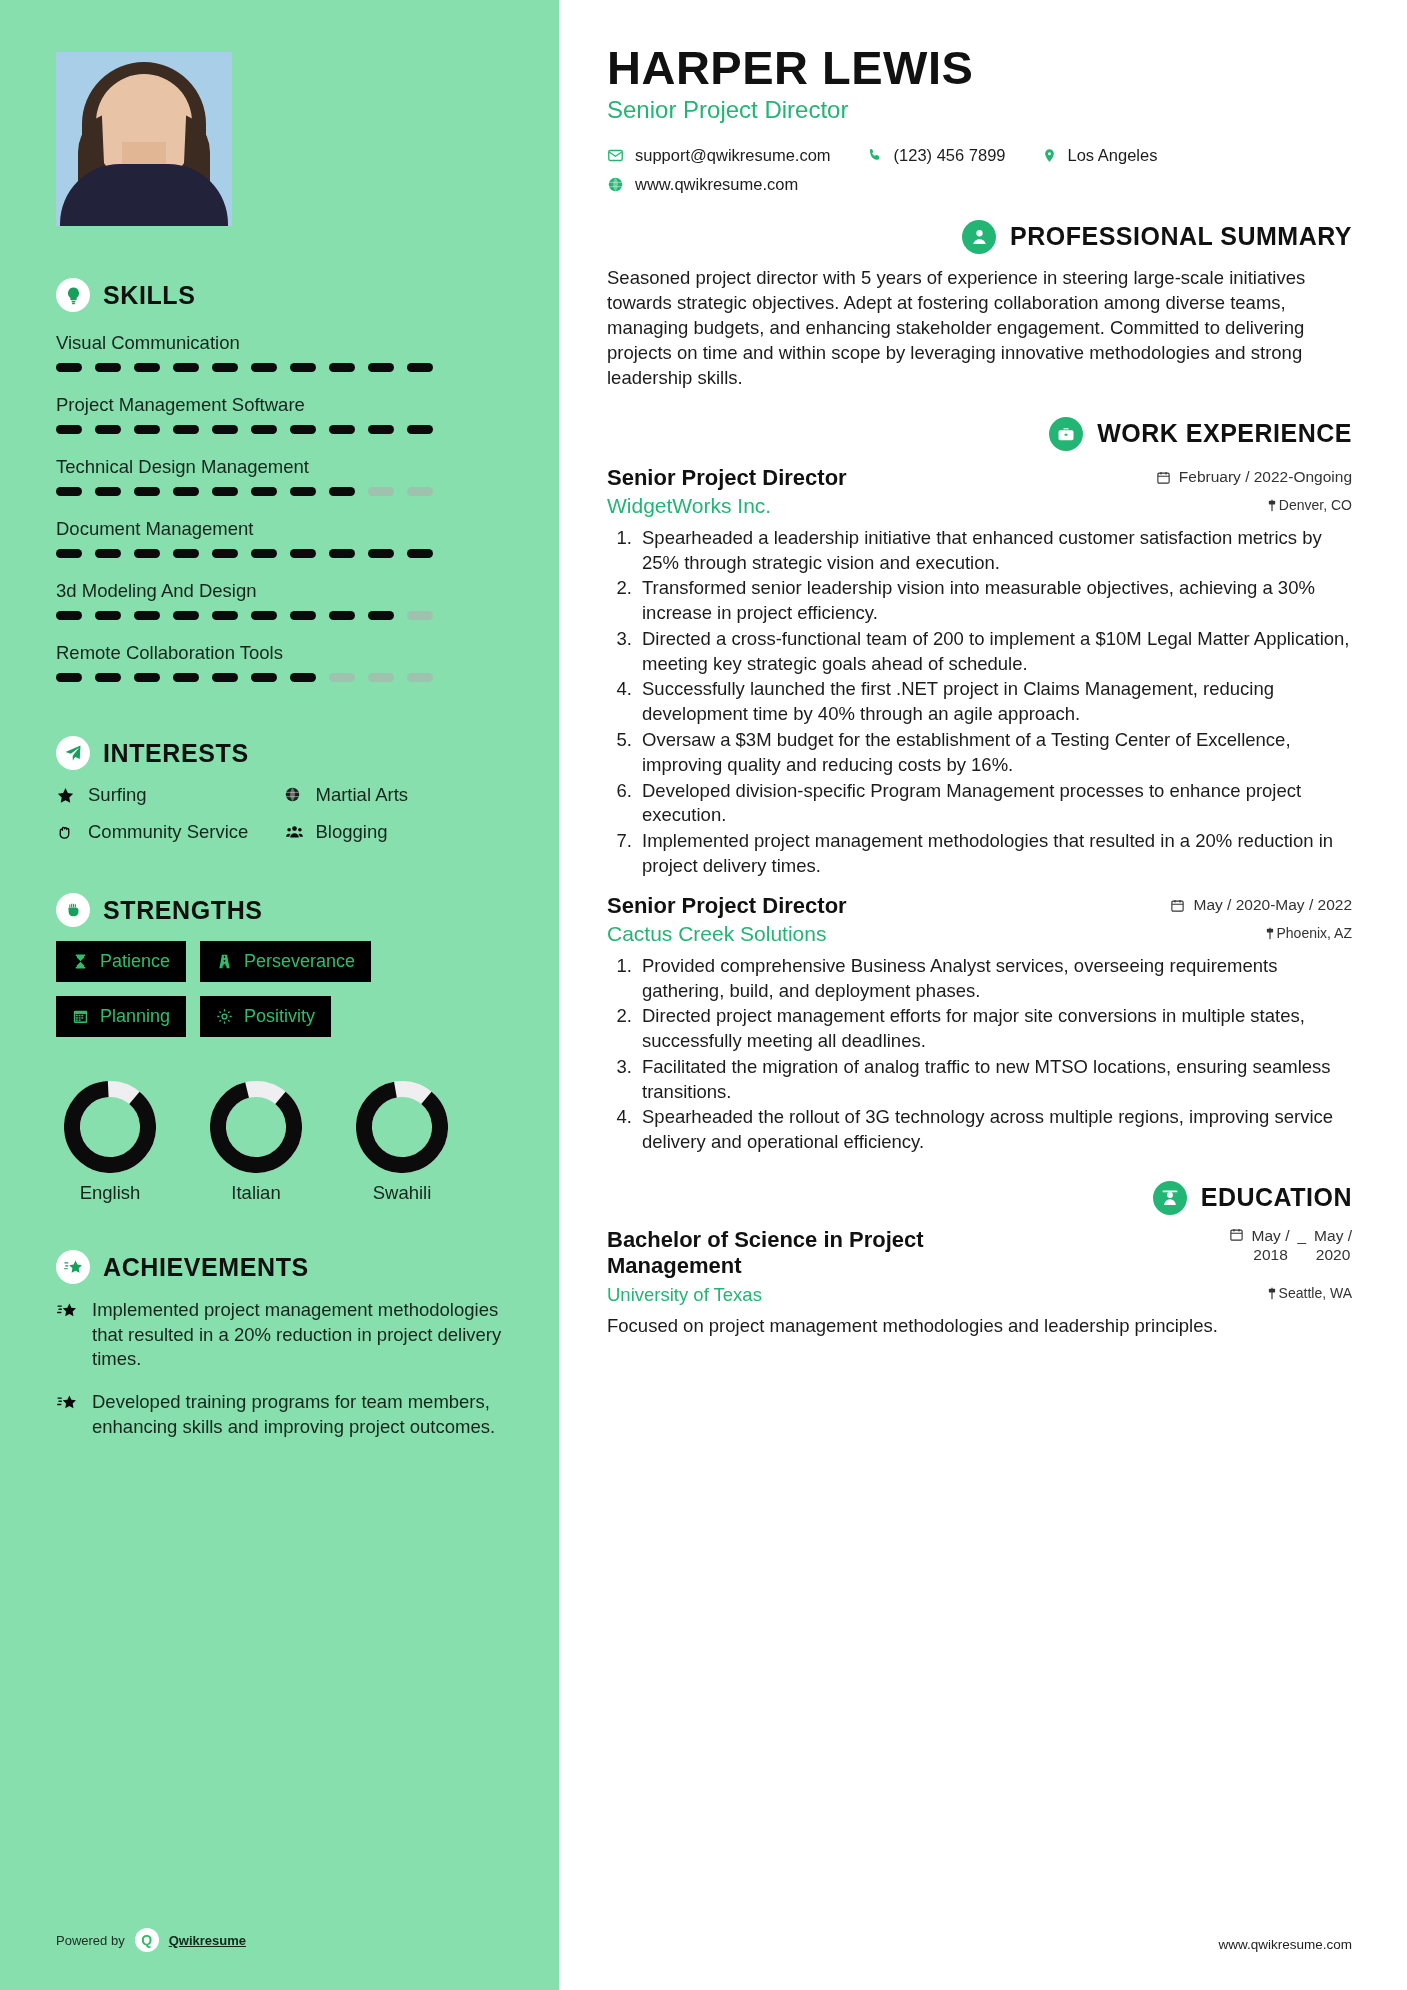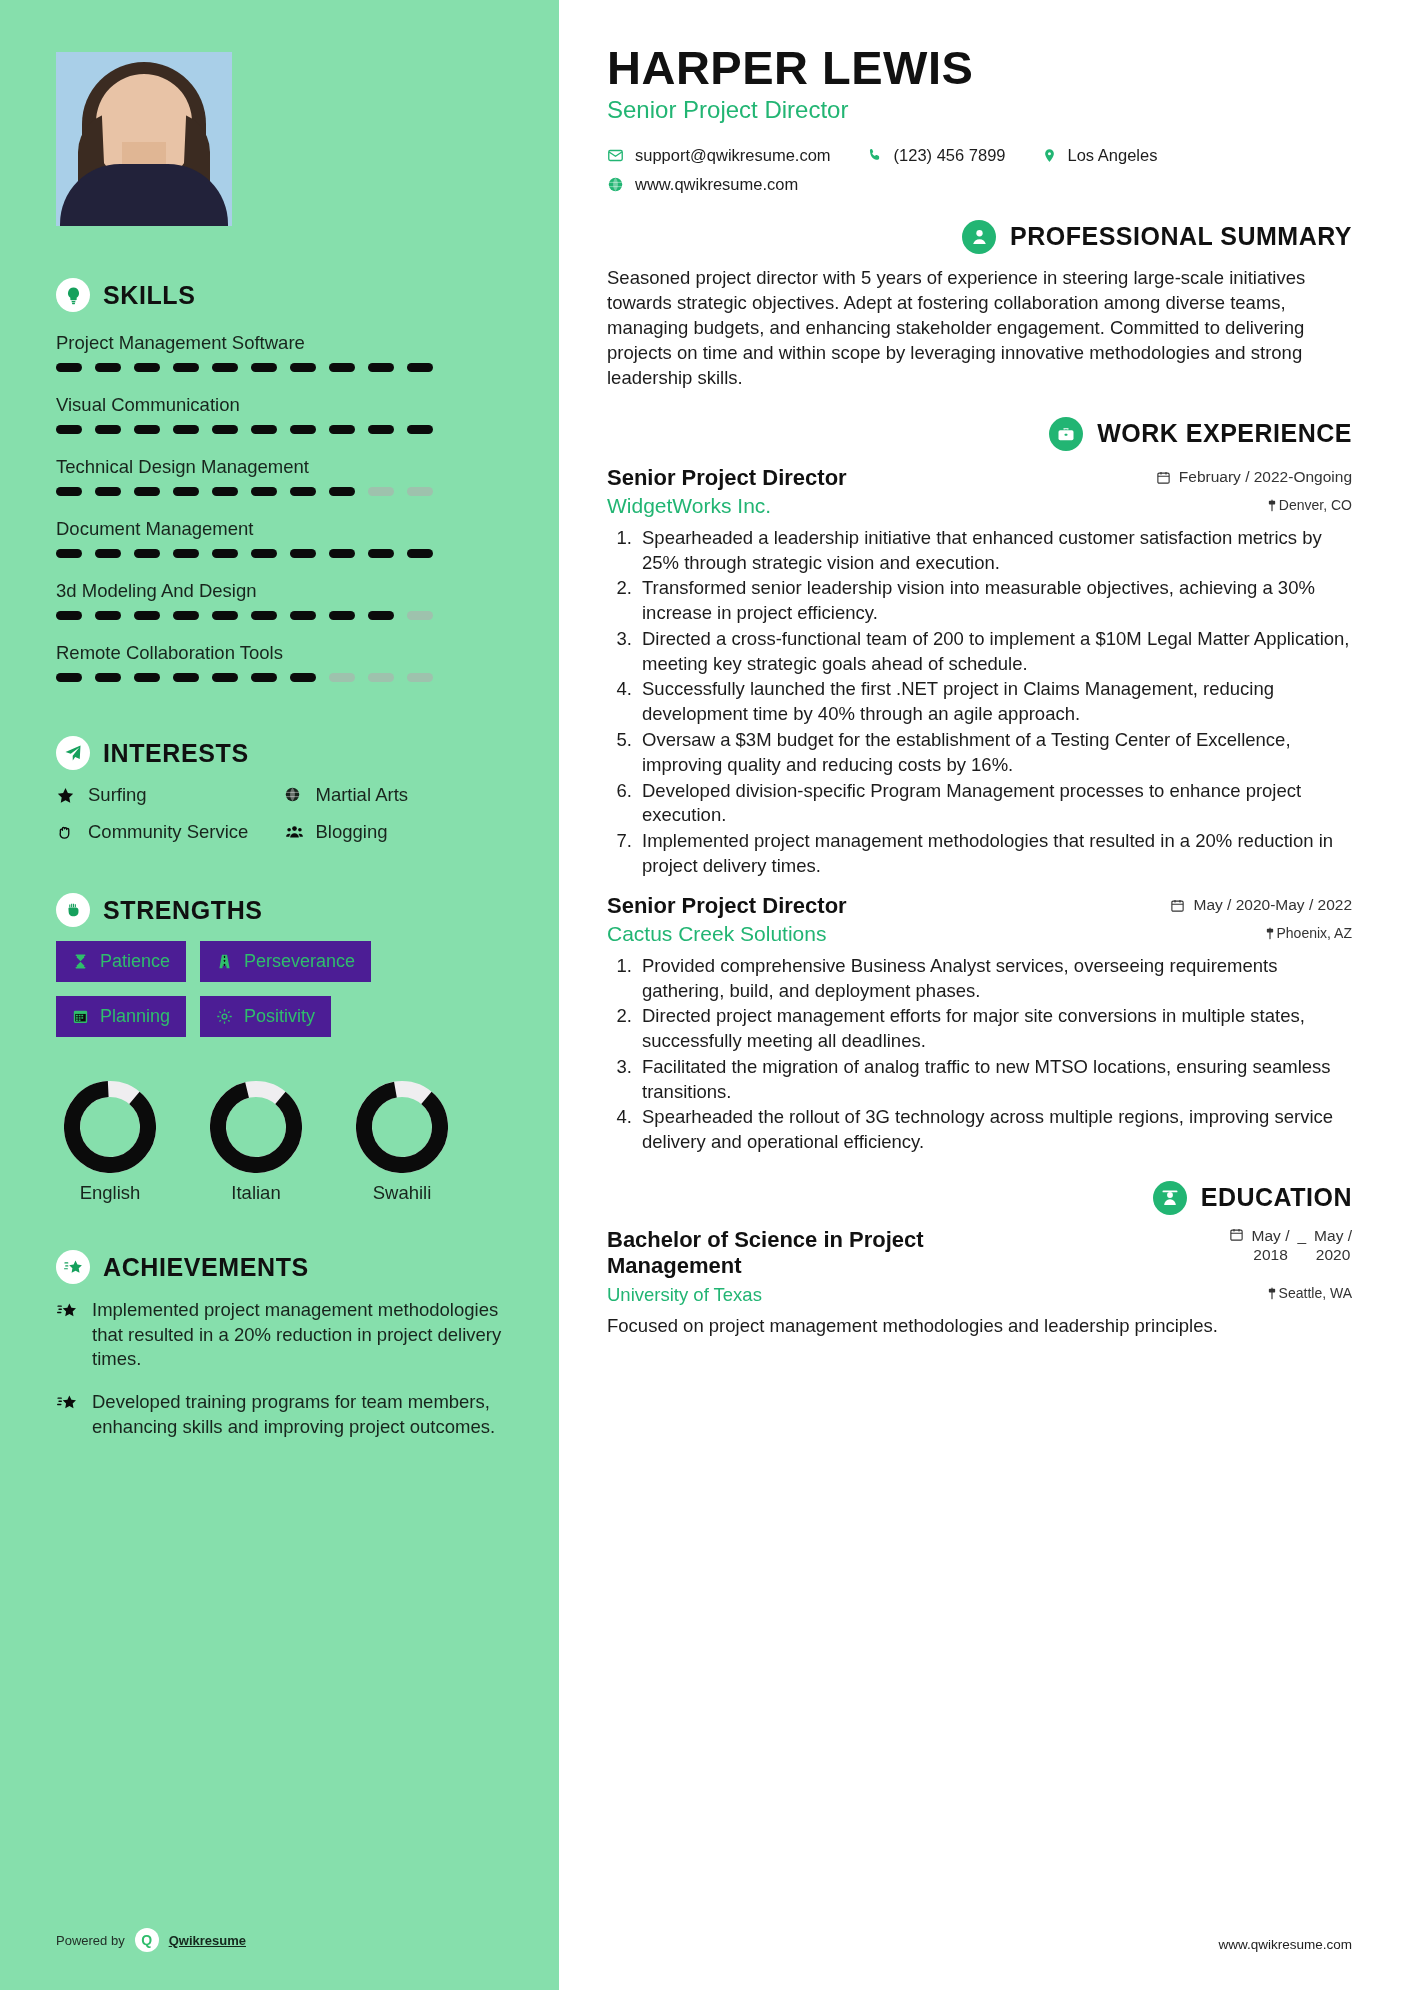--- a/index.html
+++ b/index.html
@@ -90,21 +90,21 @@
   .int-item {
     width: 50%; display: flex; gap: 11px; align-items: flex-start;
     font-size: 18.5px; color: #18251d; margin-bottom: 14px;
     line-height: 1.22;
   }
   .int-item .gi { flex: 0 0 21px; padding-top: 2px; }
 
   .strengths { margin-top: 36px; }
   .str-grid { display: flex; flex-wrap: wrap; gap: 14px 14px; }
   .str-chip {
-    background: #4c1d95; color: #2fbd6c;
+    background: #000000; color: #2fbd6c;
     padding: 10px 16px; display: flex; align-items: center; gap: 11px;
     font-size: 18px;
   }
   .str-chip .gi { display: flex; }
 
   .languages { margin-top: 44px; }
   .lang-grid { display: flex; gap: 38px; margin-top: 26px; }
   .lang { width: 108px; text-align: center; }
   .donut { width: 92px; height: 92px; margin: 0 auto 9px auto; position: relative; }
   .lang-name { font-size: 18.5px; color: #18251d; }
@@ -201,36 +201,36 @@
           <svg width="19" height="19" viewBox="0 0 24 24" fill="#15a05c">
               <path d="M12 2a7 7 0 0 0-4 12.7V17a1 1 0 0 0 1 1h6a1 1 0 0 0 1-1v-2.3A7 7 0 0 0 12 2z"></path>
               <rect x="9.5" y="19" width="5" height="1.8" rx=".9"></rect>
               <rect x="10" y="21.4" width="4" height="1.6" rx=".8"></rect>
             </svg>
         </span>
         <span class="sec-title">SKILLS</span>
       </div>
       <div id="skills-list">
           <div class="skill">
+            <div class="skill-name">Visual Communication</div>
+            <div class="dashes">
+              <span class="dash"></span>
+              <span class="dash"></span>
+              <span class="dash"></span>
+              <span class="dash"></span>
+              <span class="dash"></span>
+              <span class="dash"></span>
+              <span class="dash"></span>
+              <span class="dash"></span>
+              <span class="dash"></span>
+              <span class="dash"></span>
+            </div>
+          </div>
+          <div class="skill">
             <div class="skill-name">Project Management Software</div>
-            <div class="dashes">
-              <span class="dash"></span>
-              <span class="dash"></span>
-              <span class="dash"></span>
-              <span class="dash"></span>
-              <span class="dash"></span>
-              <span class="dash"></span>
-              <span class="dash"></span>
-              <span class="dash"></span>
-              <span class="dash"></span>
-              <span class="dash"></span>
-            </div>
-          </div>
-          <div class="skill">
-            <div class="skill-name">Visual Communication</div>
             <div class="dashes">
               <span class="dash"></span>
               <span class="dash"></span>
               <span class="dash"></span>
               <span class="dash"></span>
               <span class="dash"></span>
               <span class="dash"></span>
               <span class="dash"></span>
               <span class="dash"></span>
               <span class="dash"></span>

